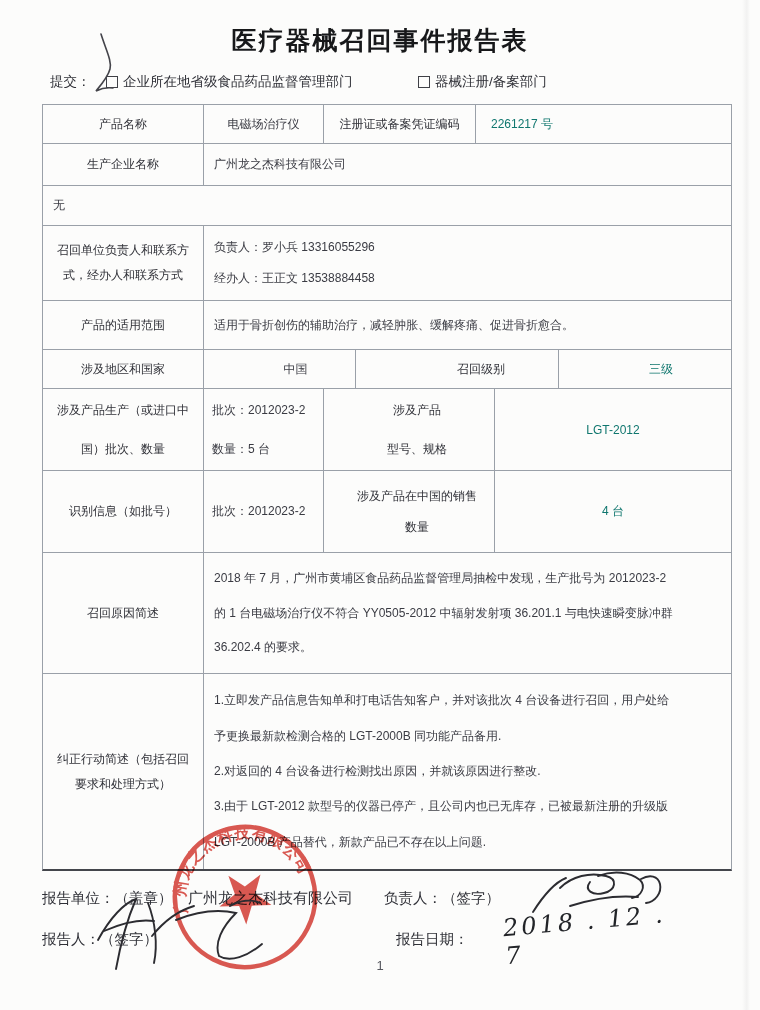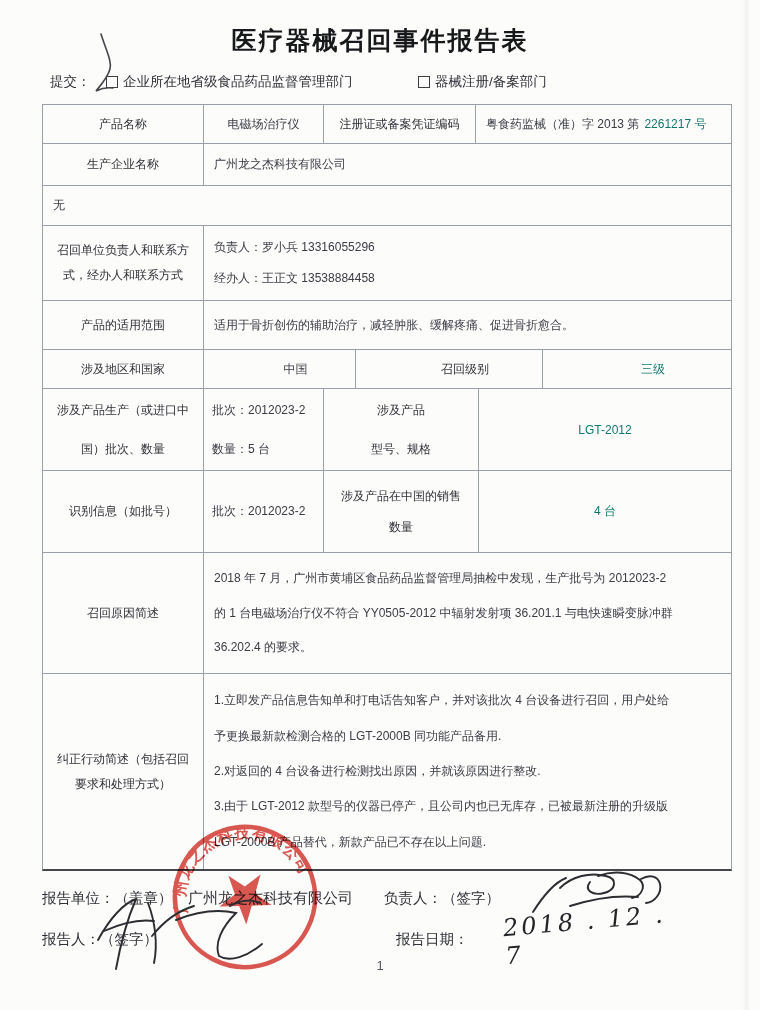--- a/index.html
+++ b/index.html
@@ -28,21 +28,21 @@
     position:absolute; left:42px; top:104px; width:690px; height:767px;
     border:1px solid #9aa0a8; border-bottom:2px solid #44464c;
     display:flex; flex-direction:column; font-size:12px;
   }
   .row { display:flex; border-bottom:1px solid #9aa0a8; }
   .row:last-child { border-bottom:none; flex:1; }
   .cell { border-right:1px solid #9aa0a8; display:flex; align-items:center; justify-content:center; text-align:center; }
   .cell:last-child { border-right:none; }
   .cA { width:161px; flex:0 0 161px; }
   .cB { width:120px; flex:0 0 120px; }
-  .cC { width:155px; flex:0 0 155px; }
+  .cC { width:155px; flex:0 0 155px;margin-left:16px; }
   .cC1 { width:152px; flex:0 0 152px; }
   .cD { flex:1; }
   .lab { color:#303138; }
   .val-left { justify-content:flex-start; text-align:left; padding:0 10px; }
   .col { flex-direction:column; }
   .gap20 { gap:8px; } .gap22 { gap:22px; } .gap14 { gap:14px; }
   .left-col { align-items:flex-start; padding-left:10px; }
   .faint { color:#0f766e; }
   .lines { flex-direction:column; align-items:flex-start; justify-content:space-evenly; padding:0 10px; }
   .lines > div { text-align:left; }
@@ -86,21 +86,20 @@
     </span>
   </div>
 
   <div class="tbl">
 
     <div class="row r1">
       <div class="cell cA lab">产品名称</div>
       <div class="cell cB">电磁场治疗仪</div>
       <div class="cell cC1 lab smallpad">注册证或备案凭证编码</div>
       <div class="cell cD val-left">
-        <span>粤食药监械（准）字 2013 第</span>
         <span class="faint" style="margin-left:5px;">2261217 号</span>
       </div>
     </div>
 
     <div class="row r2">
       <div class="cell cA lab">生产企业名称</div>
       <div class="cell cD val-left">广州龙之杰科技有限公司</div>
     </div>
 
     <div class="row r3">

